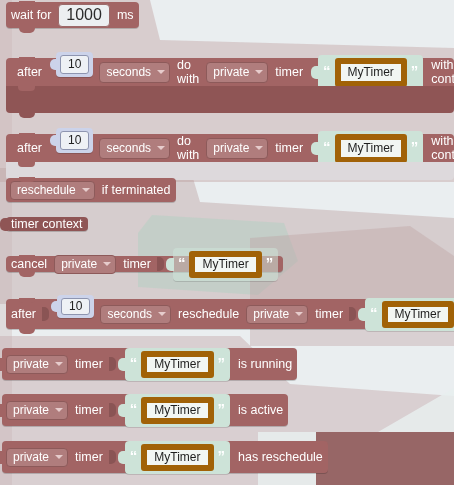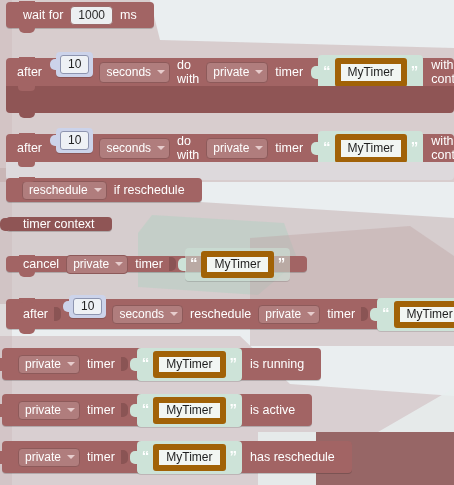--- a/index.html
+++ b/index.html
@@ -31,21 +31,21 @@
     position: absolute;
     box-sizing: border-box;
     background: #a26464;
     color: #ffffff;
     font-size: 12.5px;
     line-height: 1;
     display: flex;
     align-items: center;
     white-space: nowrap;
     border-radius: 4px;
-    padding: 0 13px;
+    padding: 0 1px;
     box-shadow: 0 1px 0 rgba(0,0,0,0.18);
   }
   .block.dark { background: #8f5555; }
 
   
   .notch-top {
     position: absolute;
     top: -1px;
     left: 13px;
     width: 16px;
@@ -100,21 +100,21 @@
     width: 0; height: 0;
     border-left: 4px solid transparent;
     border-right: 4px solid transparent;
     border-top: 4px solid #e6cccc;
   }
   .field-num {
     background: #eceff1;
     border: 1px solid #9a6a6a;
     border-radius: 4px;
     color: #2b2b2b;
-    font-size: 12px;
+    font-size: 16px;
     padding: 2px 7px 3px;
     margin: 0 3px;
   }
 
   
   .numblock {
     background: #ccd3ea;
     border-radius: 4px;
     padding: 3px 4px;
     margin: 0 3px 16px 8px;
@@ -312,21 +312,21 @@
       <span class="inner-notch"></span>
     </div>
   </div>
 
   <div class="block" style="left:6px; top:178px; height:24px; z-index:11;">
     <span class="notch-top"></span>
     <span class="field-dd">
       <span>reschedule</span>
       <span class="caret"></span>
     </span>
-    <span class="lbl">if reschedule</span>
+    <span class="lbl">if terminated</span>
   </div>
 
   <div class="block dark" style="left:6px; top:217px; height:14px; background:#8f5555; z-index:11;">
     <span class="plug-left" style="background:#8f5555;"></span>
     <span class="lbl">timer context</span>
   </div>
 
   <div class="block" style="left:6px; top:256px; height:16px; z-index:11;">
     <span class="notch-top"></span>
     <span class="lbl">cancel</span>

